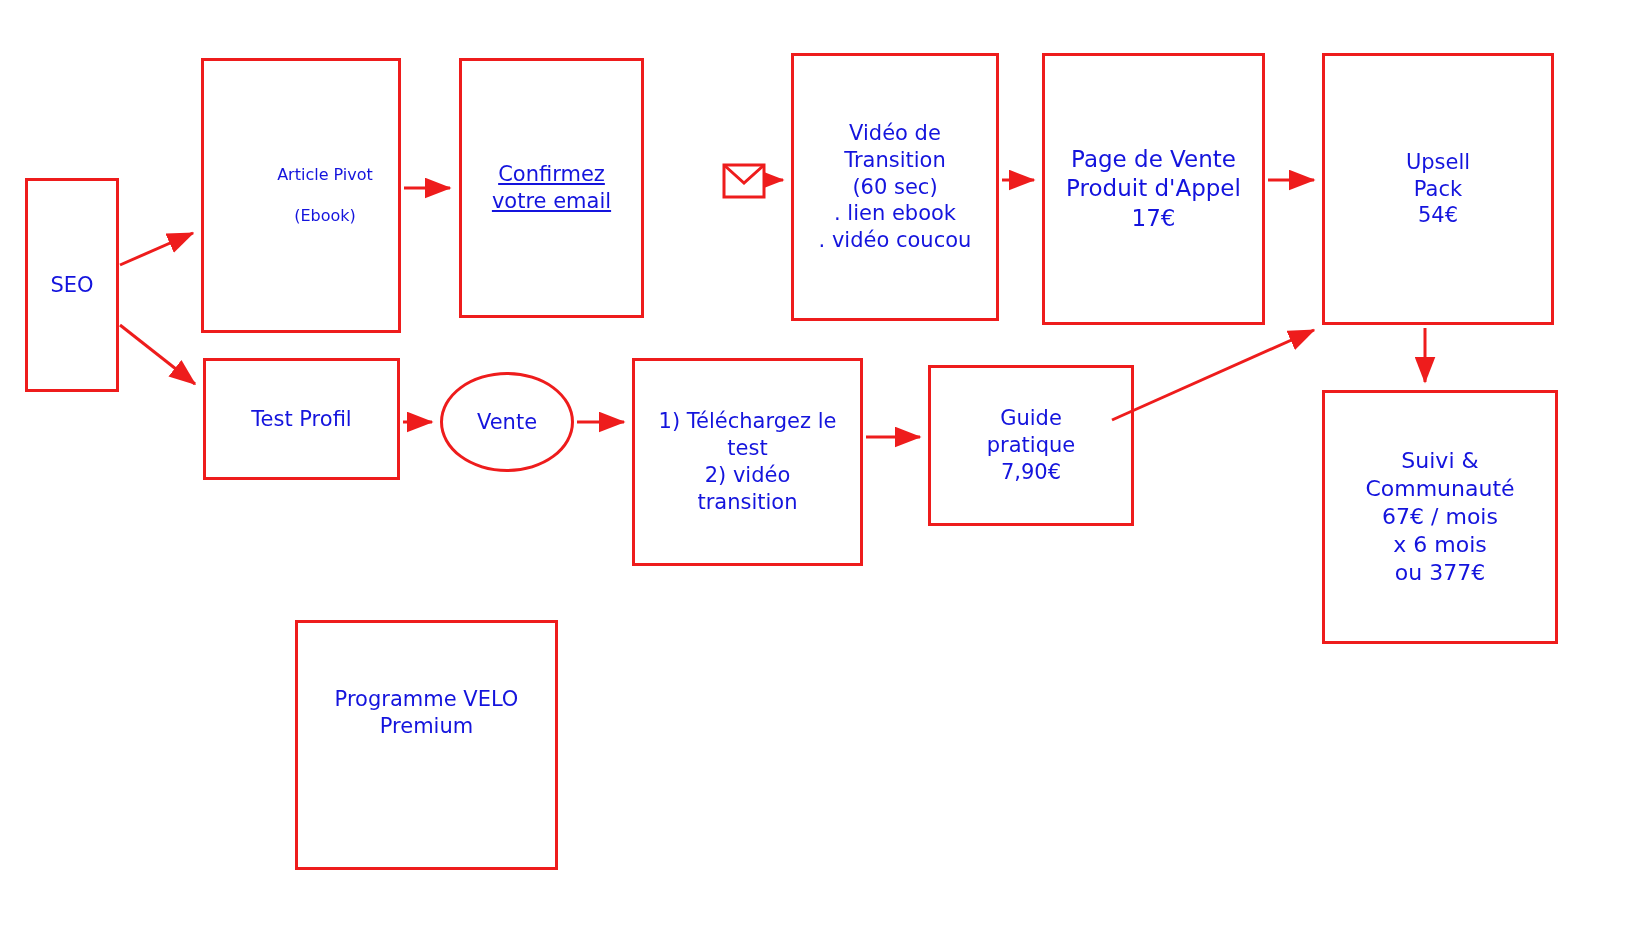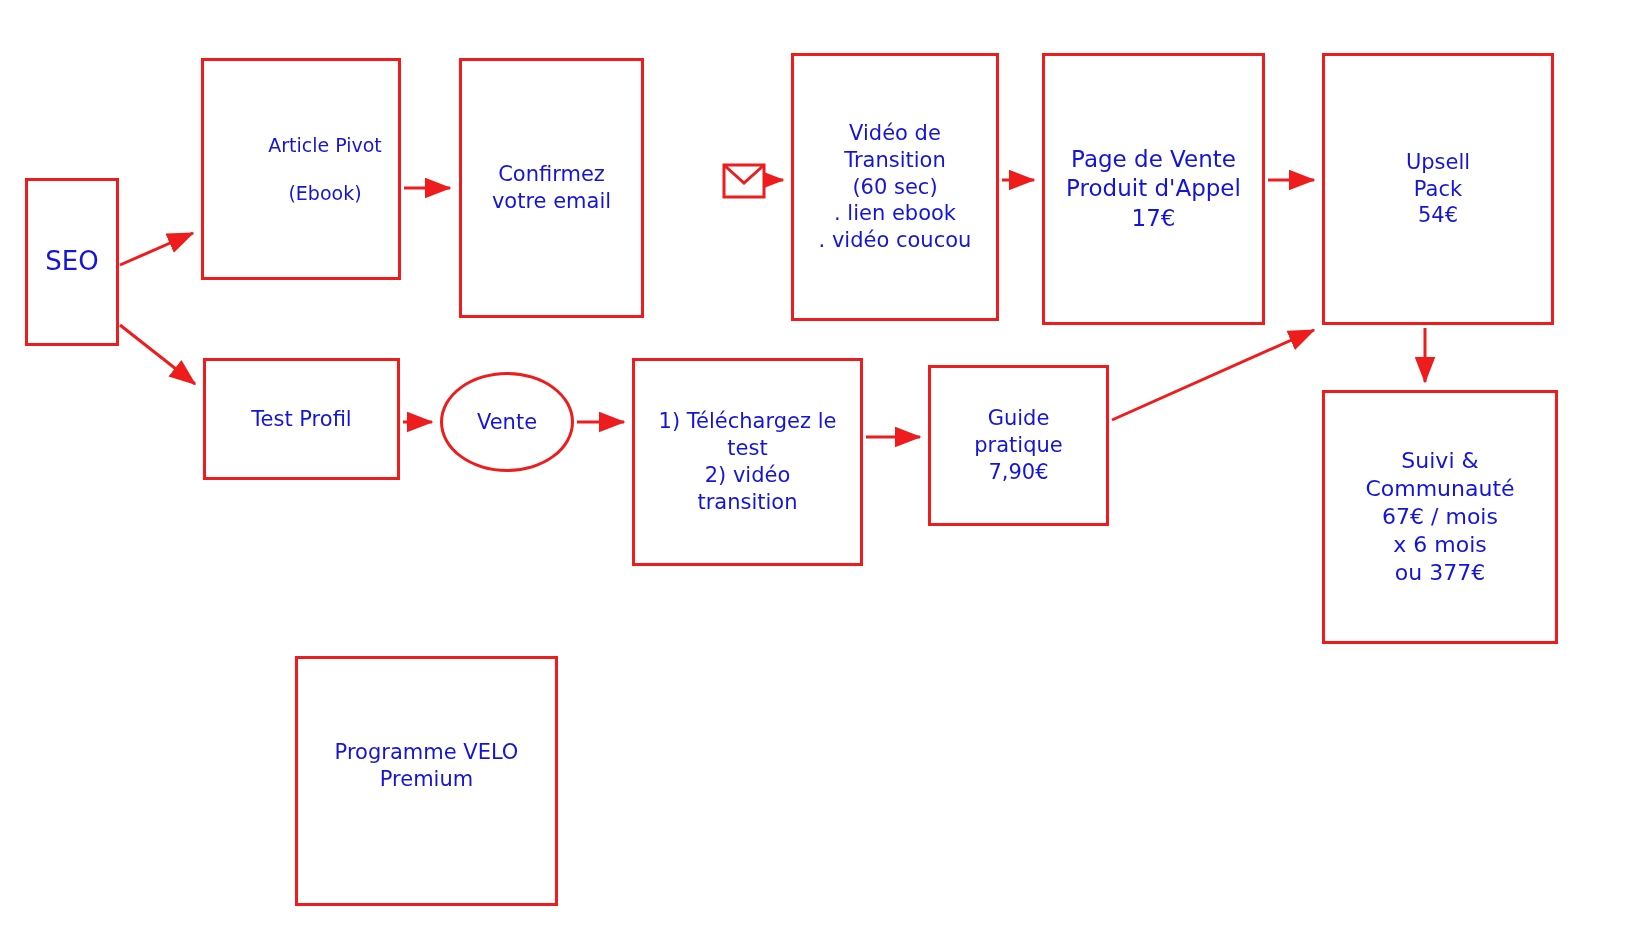--- a/index.html
+++ b/index.html
@@ -71,52 +71,52 @@
         <path d="M 1268 180 L 1314 180" marker-end="url(#arrowhead)"></path>
         <path d="M 1425 328 L 1425 382" marker-end="url(#arrowhead)"></path>
         <path d="M 403 422 L 432 422" marker-end="url(#arrowhead)"></path>
         <path d="M 577 422 L 624 422" marker-end="url(#arrowhead)"></path>
         <path d="M 866 437 L 920 437" marker-end="url(#arrowhead)"></path>
         <path d="M 1112 420 L 1314 330" marker-end="url(#arrowhead)"></path>
       </g>
   </svg>
 
   <div id="nodes-layer">
-      <div class="node" style="left: 25px; top: 178px; width: 94px; height: 168px; font-size: 26px; border-color: rgb(238, 28, 28); color: rgb(20, 20, 221);"><span class="node-label">SEO</span></div>
-      <div class="node" style="left: 201px; top: 58px; width: 200px; height: 222px; font-size: 19px; border-color: rgb(238, 28, 28); color: rgb(20, 20, 221); padding-left: 48px;"><span class="node-label">Article Pivot
+      <div class="node" style="left: 25px; top: 178px; width: 94px; height: 214px; font-size: 21px; border-color: rgb(238, 28, 28); color: rgb(20, 20, 221);"><span class="node-label">SEO</span></div>
+      <div class="node" style="left: 201px; top: 58px; width: 200px; height: 275px; font-size: 16px; border-color: rgb(238, 28, 28); color: rgb(20, 20, 221); padding-left: 48px;"><span class="node-label">Article Pivot
 
 (Ebook)</span></div>
-      <div class="node" style="left: 459px; top: 58px; width: 185px; height: 260px; font-size: 21px; border-color: rgb(238, 28, 28); color: rgb(20, 20, 221);"><span class="node-label">Confirmez
+      <div class="node" style="left: 459px; top: 58px; width: 185px; height: 260px; font-size: 21px; border-color: rgb(238, 28, 28); color: rgb(20, 20, 221); text-decoration: underline;"><span class="node-label">Confirmez
 votre email</span></div>
       <div class="node" style="left: 791px; top: 53px; width: 208px; height: 268px; font-size: 21px; border-color: rgb(238, 28, 28); color: rgb(20, 20, 221);"><span class="node-label">Vidéo de
 Transition
 (60 sec)
 . lien ebook
 . vidéo coucou</span></div>
       <div class="node" style="left: 1042px; top: 53px; width: 223px; height: 272px; font-size: 23px; border-color: rgb(238, 28, 28); color: rgb(20, 20, 221);"><span class="node-label">Page de Vente
 Produit d'Appel
 17€</span></div>
       <div class="node" style="left: 1322px; top: 53px; width: 232px; height: 272px; font-size: 21px; border-color: rgb(238, 28, 28); color: rgb(20, 20, 221);"><span class="node-label">Upsell
 Pack
 54€</span></div>
       <div class="node" style="left: 203px; top: 358px; width: 197px; height: 122px; font-size: 21px; border-color: rgb(238, 28, 28); color: rgb(20, 20, 221);"><span class="node-label">Test Profil</span></div>
       <div class="node circle" style="left: 440px; top: 372px; width: 134px; height: 100px; font-size: 21px; border-color: rgb(238, 28, 28); color: rgb(20, 20, 221);"><span class="node-label">Vente</span></div>
       <div class="node" style="left: 632px; top: 358px; width: 231px; height: 208px; font-size: 21px; border-color: rgb(238, 28, 28); color: rgb(20, 20, 221);"><span class="node-label">1) Téléchargez le
 test
 2) vidéo
 transition</span></div>
-      <div class="node" style="left: 928px; top: 365px; width: 181px; height: 161px; font-size: 21px; border-color: rgb(238, 28, 28); color: rgb(20, 20, 221);"><span class="node-label">Guide
+      <div class="node" style="left: 928px; top: 365px; width: 206px; height: 161px; font-size: 21px; border-color: rgb(238, 28, 28); color: rgb(20, 20, 221);"><span class="node-label">Guide
 pratique
 7,90€</span></div>
       <div class="node" style="left: 1322px; top: 390px; width: 236px; height: 254px; font-size: 22px; border-color: rgb(238, 28, 28); color: rgb(20, 20, 221);"><span class="node-label">Suivi &amp;
 Communauté
 67€ / mois
 x 6 mois
 ou 377€</span></div>
-      <div class="node top-align" style="left: 295px; top: 620px; width: 263px; height: 250px; font-size: 21px; border-color: rgb(238, 28, 28); color: rgb(20, 20, 221); padding-top: 80px; margin-top: 36px;"><span class="node-label">Programme VELO
+      <div class="node top-align" style="left: 295px; top: 620px; width: 263px; height: 250px; font-size: 21px; border-color: rgb(238, 28, 28); color: rgb(20, 20, 221); padding-top: 63px;"><span class="node-label">Programme VELO
 Premium</span></div>
     </div>
 
   <svg class="env-icon" style="left:722px; top:161px;" width="46" height="40" viewBox="0 0 46 40">
     <rect x="2" y="4" width="40" height="32" fill="#ffffff" stroke="#ee1c1c" stroke-width="3"></rect>
     <polyline points="2,4 22,22 42,4" fill="none" stroke="#ee1c1c" stroke-width="3"></polyline>
   </svg>
 
 </div>
 

